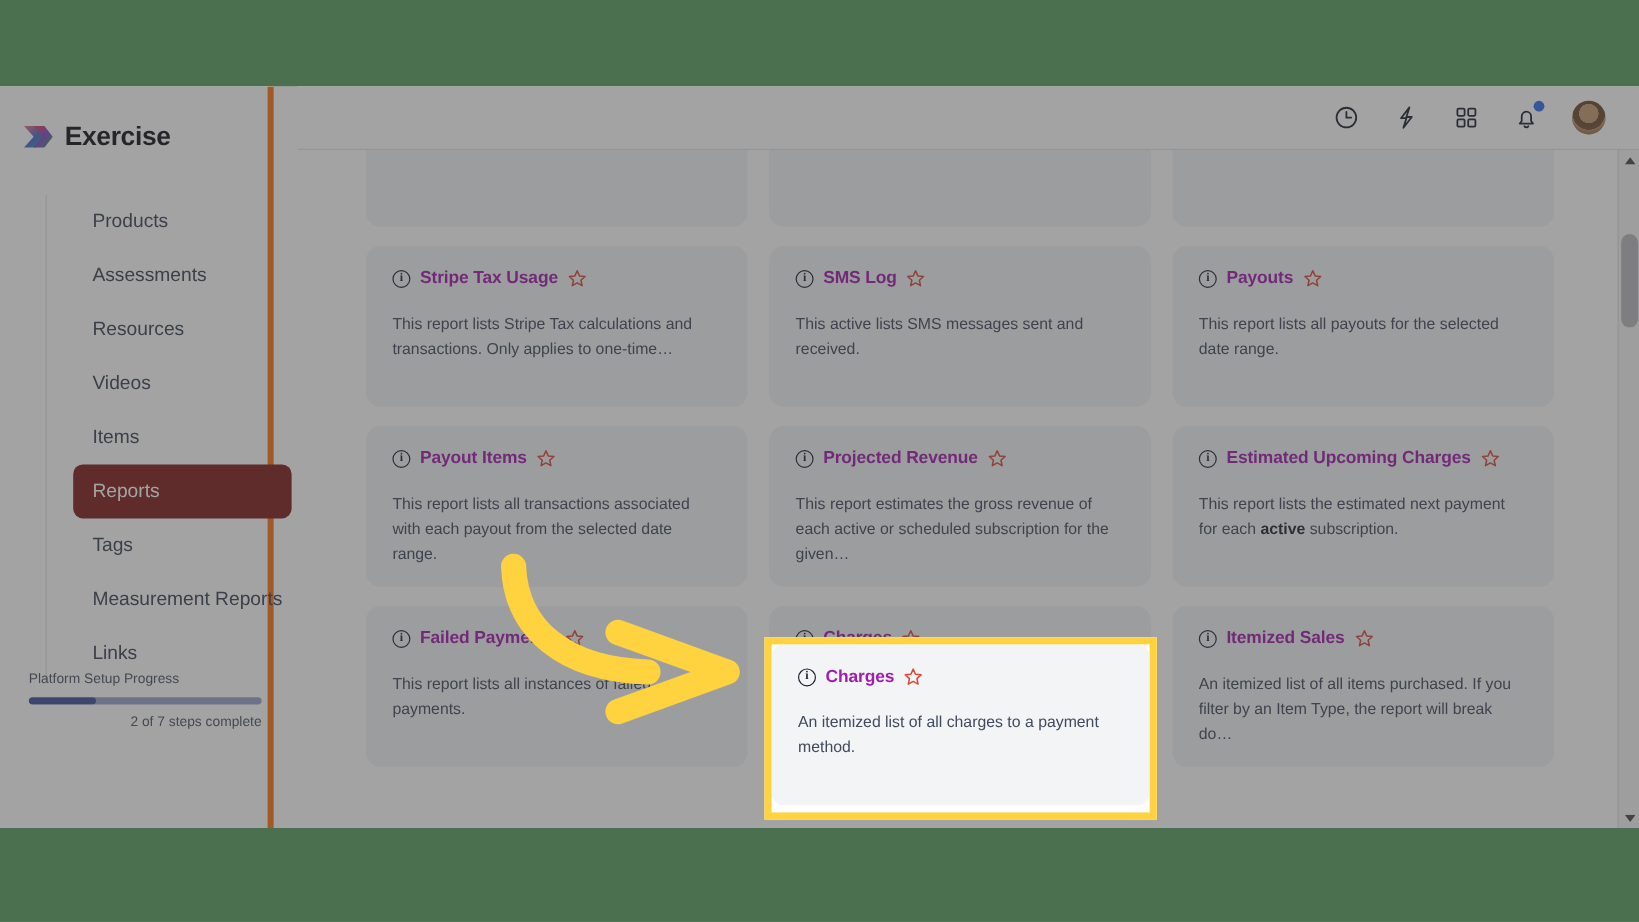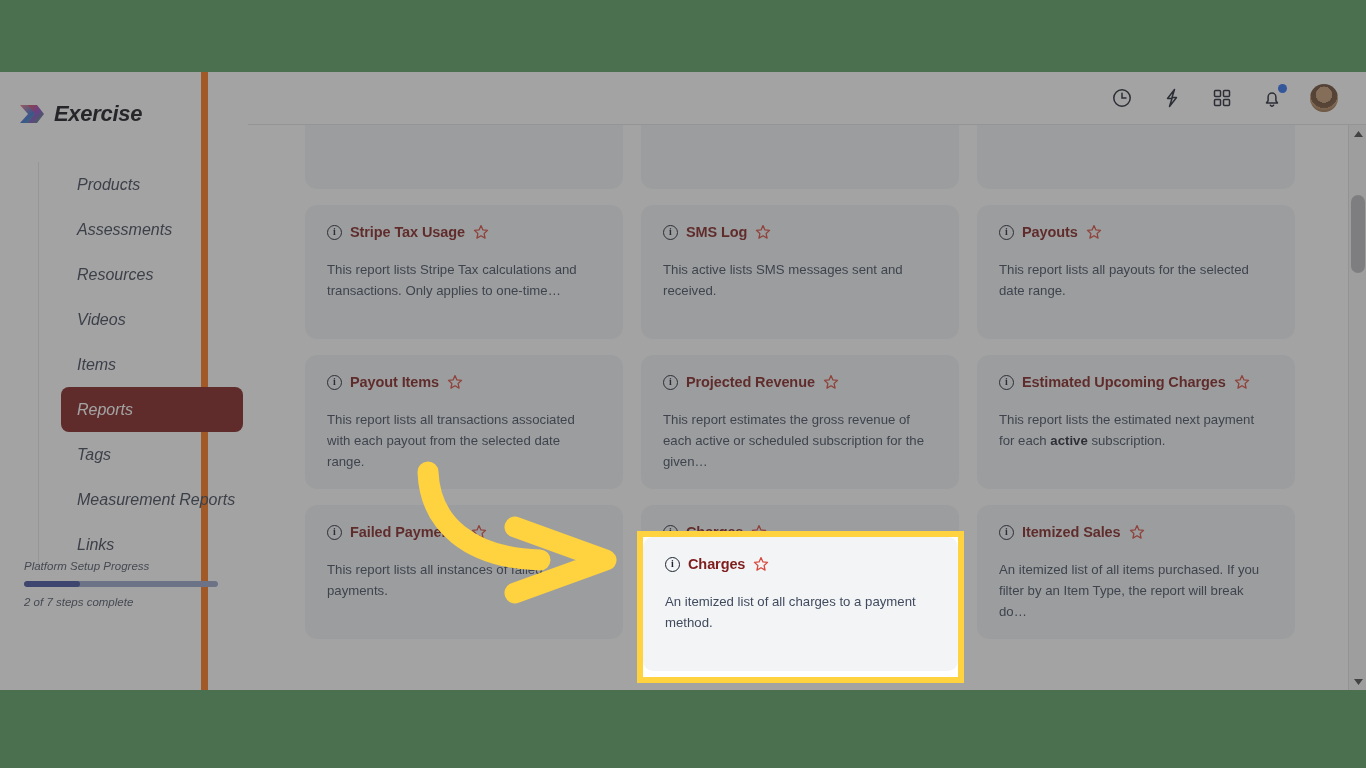--- a/index.html
+++ b/index.html
@@ -16,24 +16,23 @@
     position: absolute;
     left: 0; top: 72px;
     width: 1366px; height: 618px;
     background: #ffffff;
     overflow: hidden;
   }
 
   
   .sidebar {
     position: absolute; left: 0; top: 0;
-    width: 208px; height: 618px;
+    width: 228px; height: 618px;
     background: #ffffff;
-    border-right: 7px solid #f97316;
-    font-style: italic;
+    border-right: 5px solid #f97316;
   }
   .brand {
     display: flex; align-items: center; gap: 10px;
     padding: 22px 0 0 18px;
     height: 62px;
   }
   .brand-logo { width: 26px; height: 26px; position: relative; flex: none; }
   .brand-name {
     font-size: 22px; font-weight: 700; letter-spacing: -0.3px;
     color: #14141c;
@@ -63,21 +62,21 @@
   .setup {
     position: absolute; left: 24px; bottom: 82px; width: 200px;
   }
   .setup-label { font-size: 11.5px; color: #4d5566; margin-bottom: 9px; }
   .setup-track {
     height: 6px; width: 194px; border-radius: 4px; background: #9aa4cb;
     overflow: hidden;
   }
   .setup-fill { height: 6px; background: #414f9b; border-radius: 4px; }
   .setup-steps {
-    font-size: 11.5px; color: #4d5566; 
+    font-size: 11.5px; color: #4d5566; text-align: right;
     margin-top: 9px; width: 194px;
   }
 
   
   .topbar {
     position: absolute; left: 248px; top: 0;
     width: 1118px; height: 53px;
     background: #ffffff;
     border-bottom: 1px solid #e3e5e8;
     display: flex; align-items: center; justify-content: flex-end;
@@ -128,21 +127,21 @@
     display: flex; align-items: center; gap: 8px;
     margin-bottom: 19px;
   }
   .info-icon {
     width: 15px; height: 15px; flex: none;
     border: 1.4px solid #1d2330; border-radius: 50%;
     font-size: 10px; line-height: 12px; text-align: center;
     color: #1d2330; font-family: "Liberation Serif", serif; font-weight: 700;
   }
   .card-title {
-    font-size: 14.5px; font-weight: 700; color: #7f1d1d;
+    font-size: 14.5px; font-weight: 700; color: #a21caf;
     letter-spacing: -0.1px; white-space: nowrap;
   }
   .star { width: 16px; height: 16px; flex: none; cursor: pointer; }
   .card-desc {
     font-size: 13.2px; line-height: 21px; color: #414b5e;
   }
   .card-desc b { font-weight: 700; color: #1d2330; }
 
   
   .vscroll {

